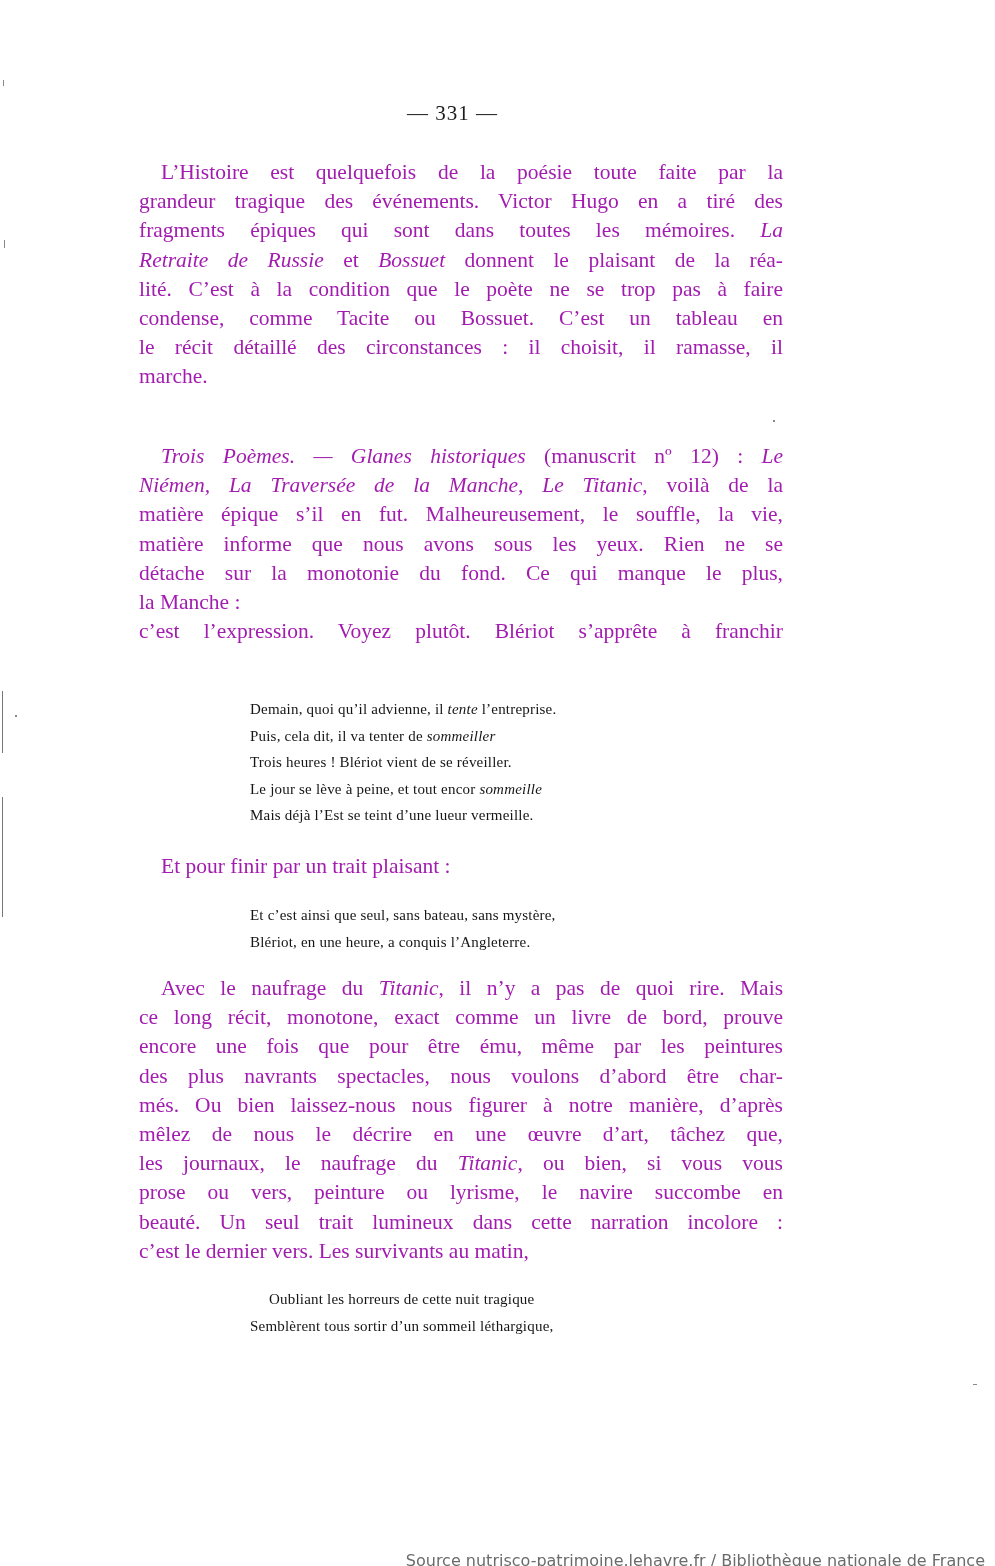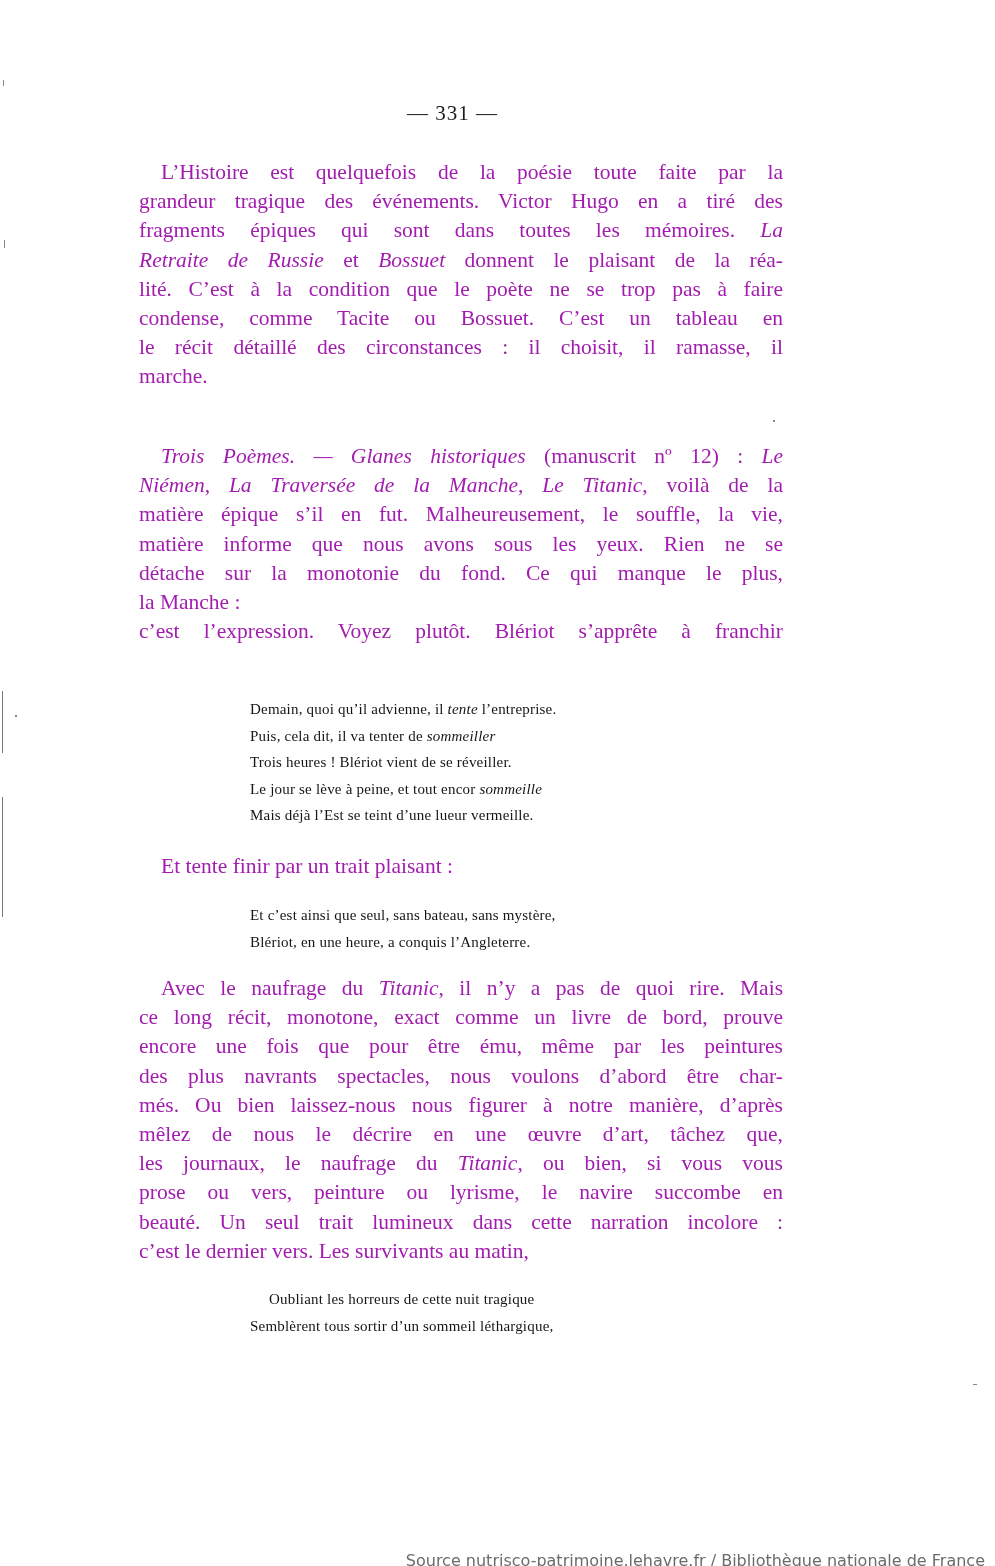--- a/index.html
+++ b/index.html
@@ -117,21 +117,21 @@
 
   <div class="verse" style="top:688px;">
       <span class="vline"><span>Demain, quoi qu’il advienne, il </span><em>tente</em><span> l’entreprise.</span></span>
       <span class="vline"><span>Puis, cela dit, il va tenter de </span><em>sommeiller</em></span>
       <span class="vline"><span>Trois heures ! Blériot vient de se réveiller.</span></span>
       <span class="vline"><span>Le jour se lève à peine, et tout encor </span><em>sommeille</em></span>
       <span class="vline"><span>Mais déjà l’Est se teint d’une lueur vermeille.</span></span>
     </div>
 
   <div class="block" style="top:844px;">
-      <span class="line indent last"><span>Et tente finir par un trait plaisant :</span></span>
+      <span class="line indent last"><span>Et pour finir par un trait plaisant :</span></span>
     </div>
 
   <div class="verse" style="top:894px;">
       <span class="vline"><span>Et c’est ainsi que seul, sans bateau, sans mystère,</span></span>
       <span class="vline"><span>Blériot, en une heure, a conquis l’Angleterre.</span></span>
     </div>
 
   <div class="block" style="top:966px;">
       <span class="line indent"><span>Avec le naufrage du </span><em>Titanic</em><span>, il n’y a pas de quoi rire. Mais</span></span>
       <span class="line"><span>ce long récit, monotone, exact comme un livre de bord, prouve</span></span>

